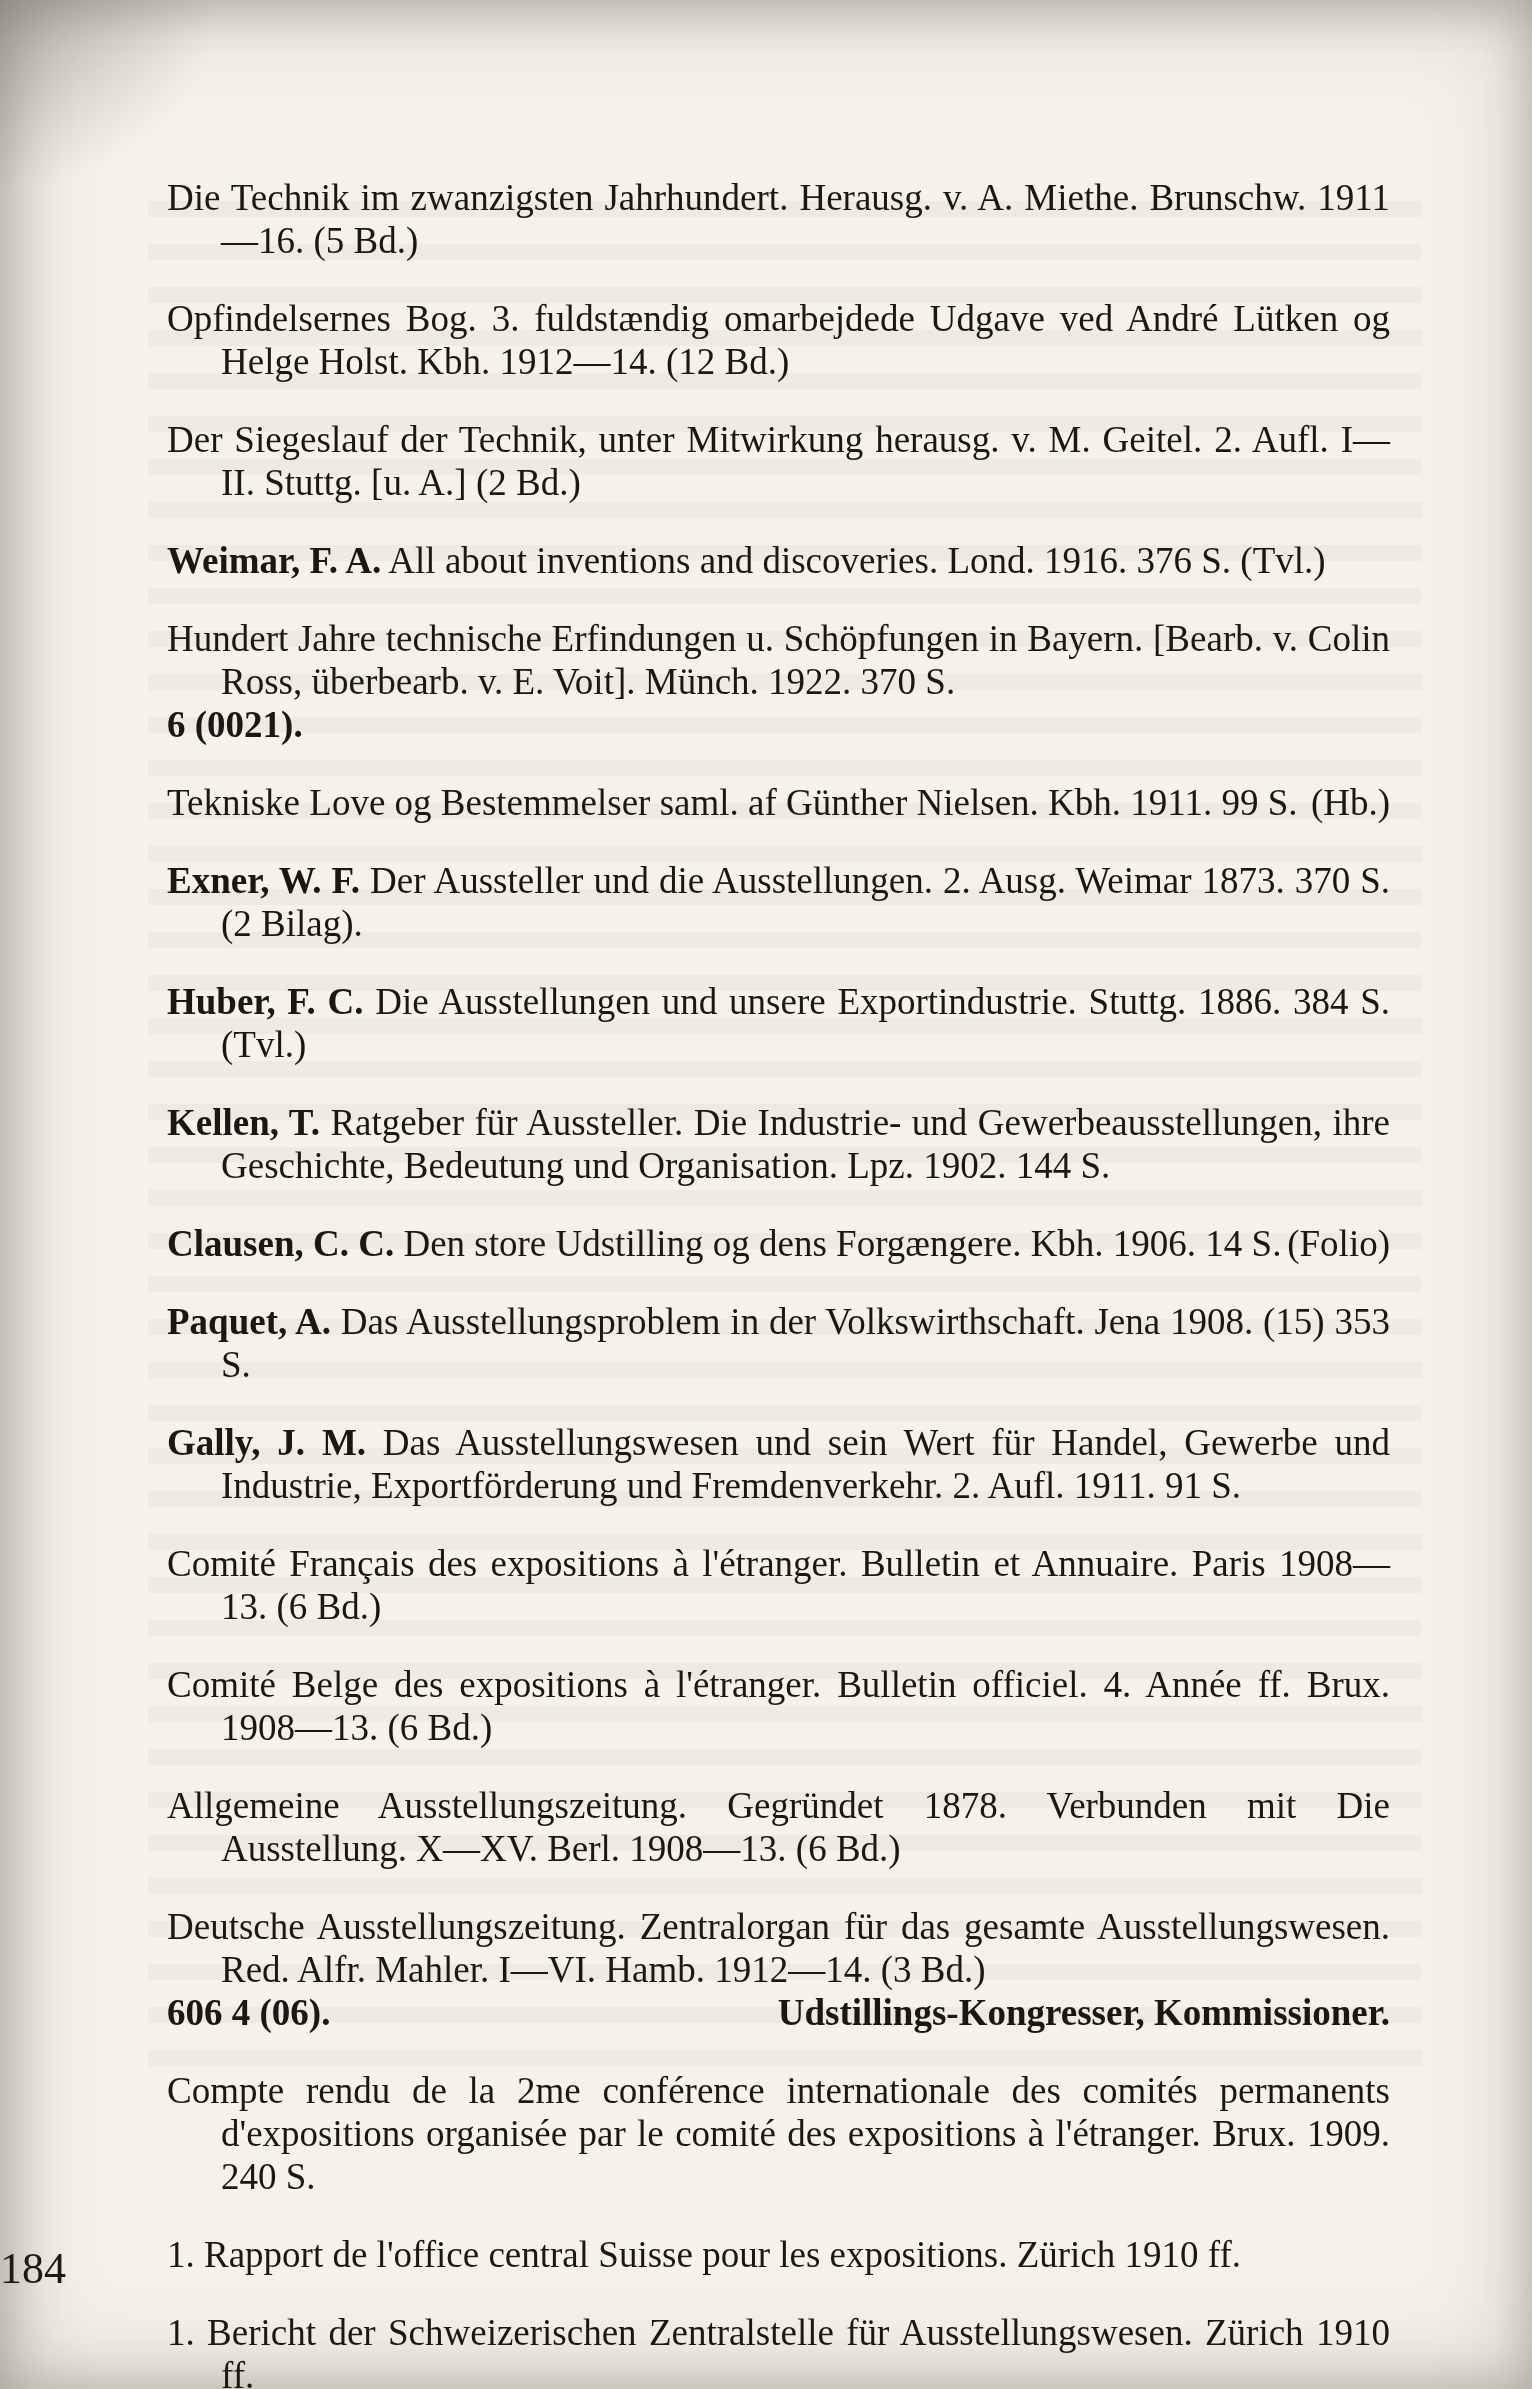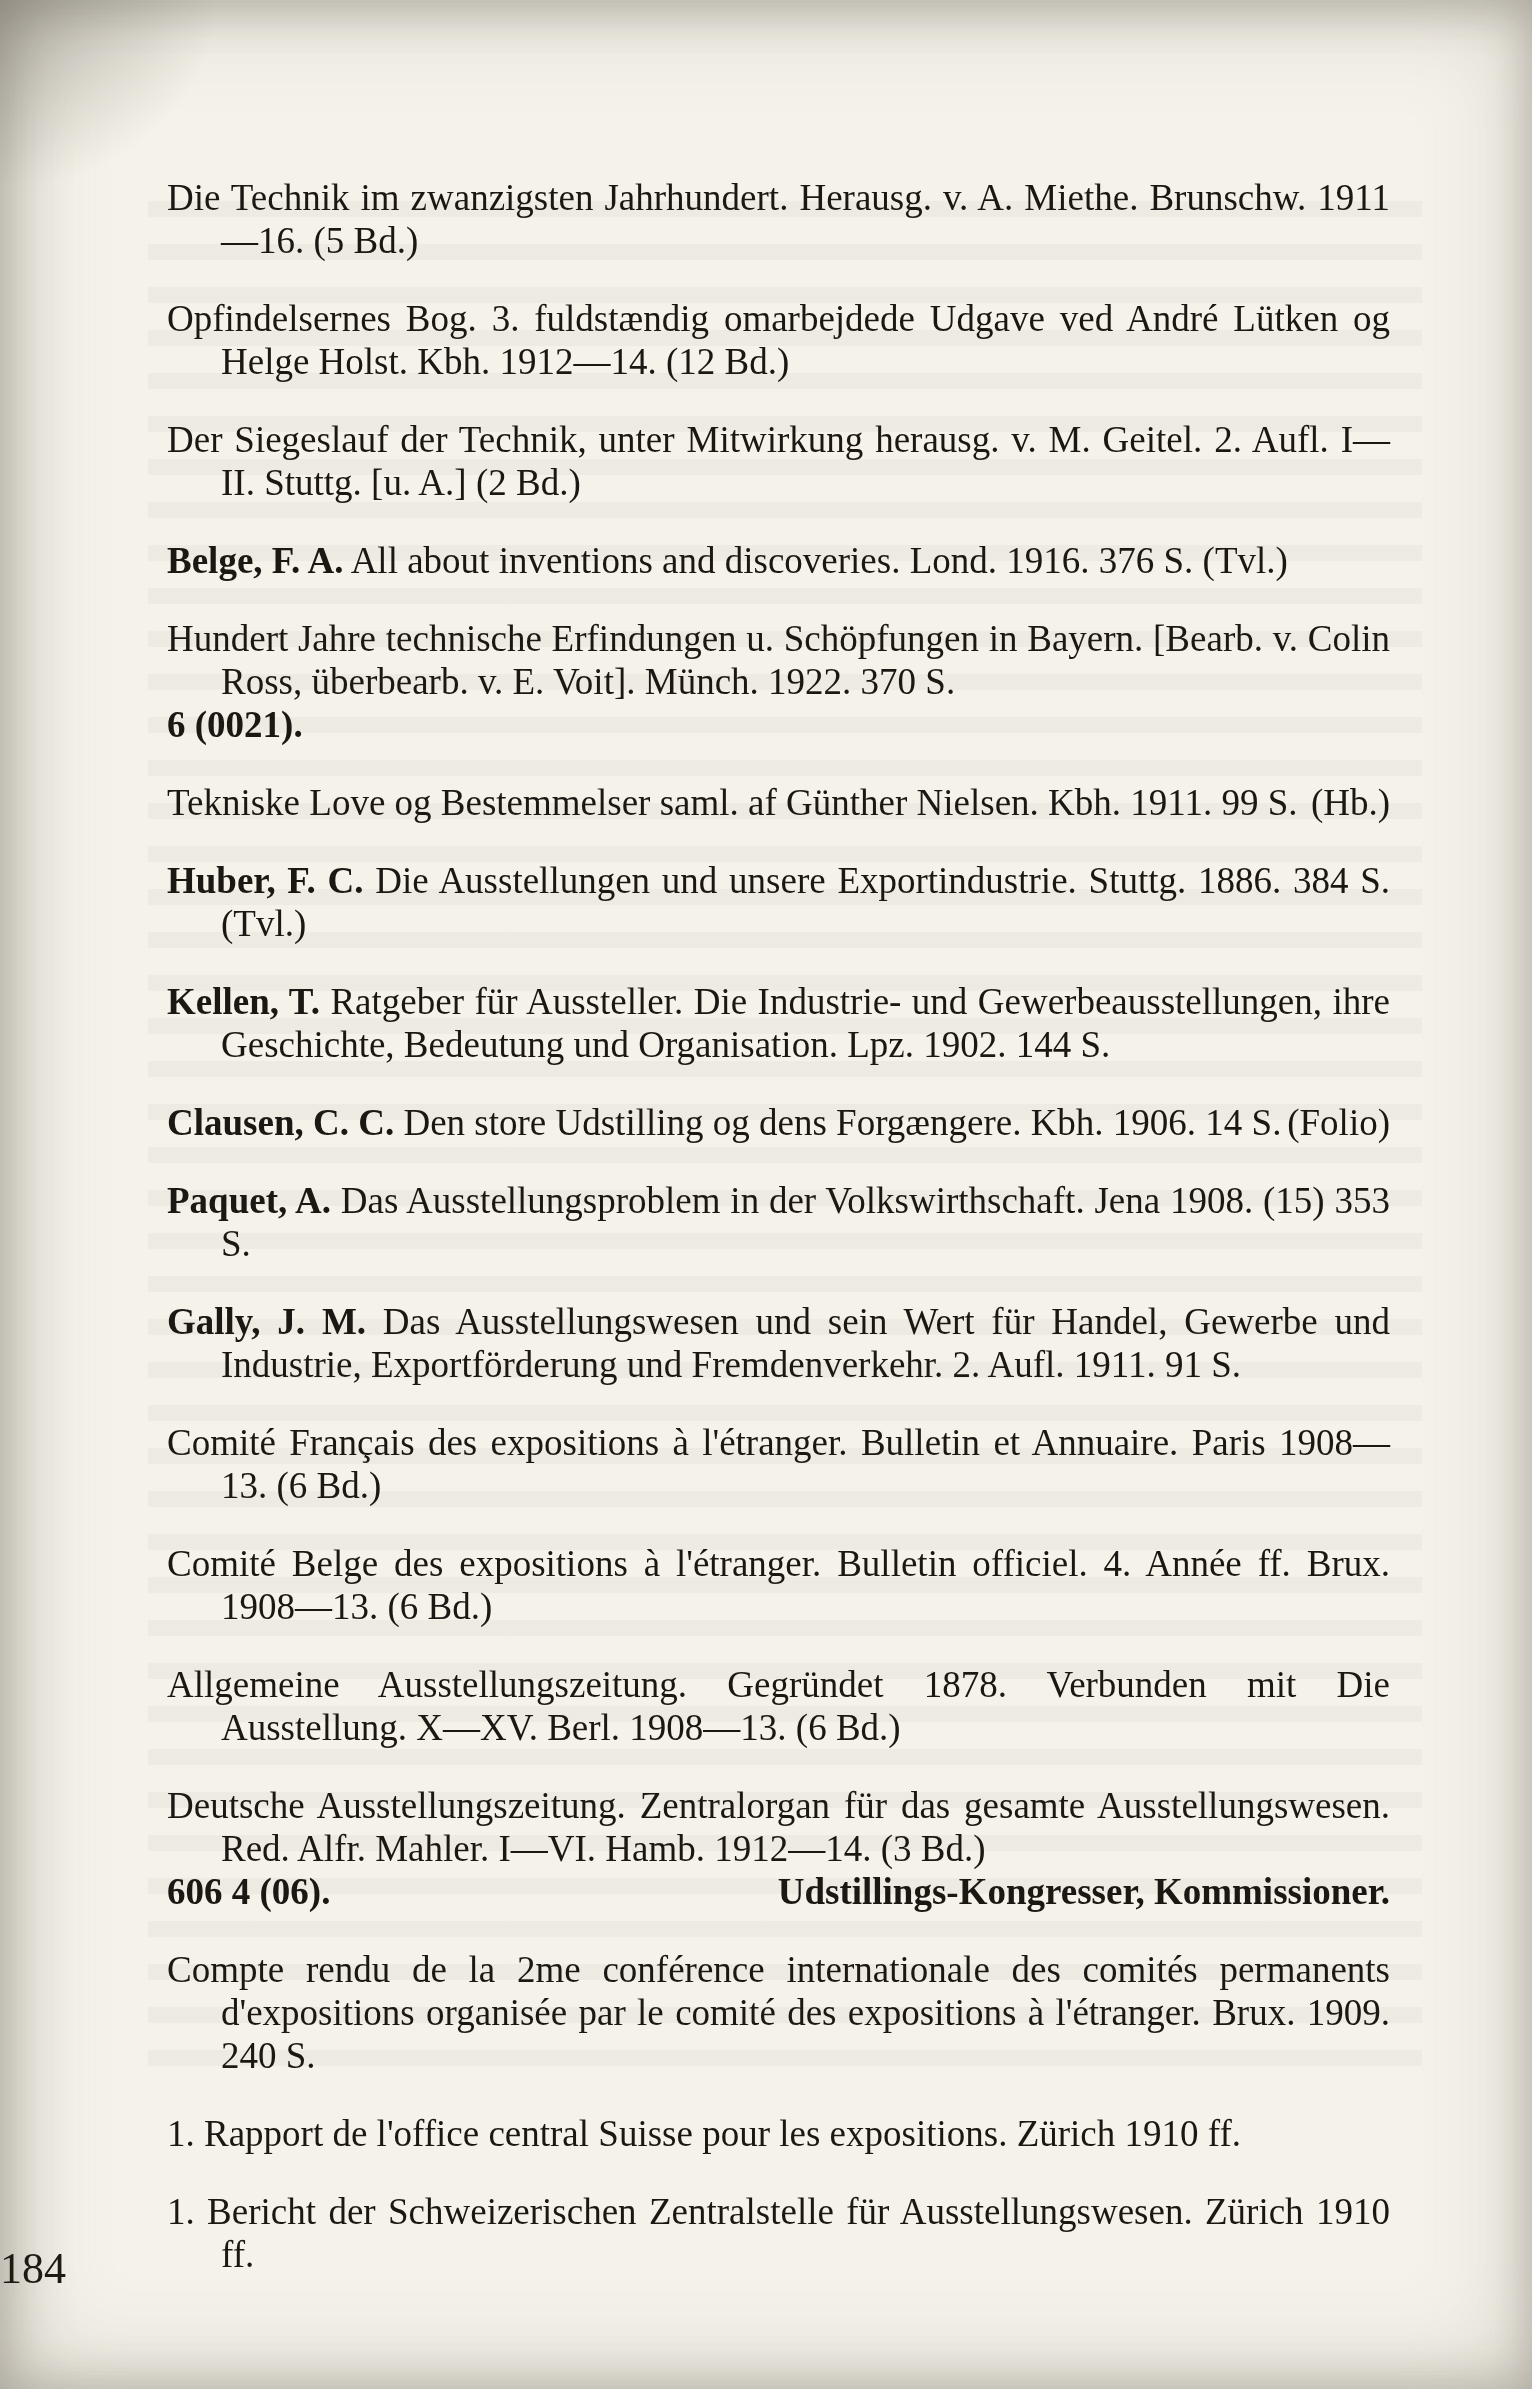--- a/index.html
+++ b/index.html
@@ -81,32 +81,33 @@
   <div class="bleed"></div>
 
   <div class="content">
 
     <p class="entry"><b class="author"></b><span>Die Technik im zwanzigsten Jahrhundert. Herausg. v. A. Miethe. Brunschw. 1911—16. (5 Bd.)</span></p>
 
     <p class="entry"><b class="author"></b><span>Opfindelsernes Bog. 3. fuldstændig omarbejdede Udgave ved André Lütken og Helge Holst. Kbh. 1912—14. (12 Bd.)</span></p>
 
     <p class="entry"><b class="author"></b><span>Der Siegeslauf der Technik, unter Mitwirkung herausg. v. M. Geitel. 2. Aufl. I—II. Stuttg. [u. A.] (2 Bd.)</span></p>
 
-    <p class="entry"><b class="author">Belge, F. A.</b><span> All about inventions and discoveries. Lond. 1916. 376 S. (Tvl.)</span></p>
+    <p class="entry"><b class="author">Weimar, F. A.</b><span> All about inventions and discoveries. Lond. 1916. 376 S. (Tvl.)</span></p>
 
     <p class="entry"><b class="author"></b><span>Hundert Jahre technische Erfindungen u. Schöpfungen in Bayern. [Bearb. v. Colin Ross, überbearb. v. E. Voit]. Münch. 1922. 370 S.</span></p>
 
     <p class="heading">
         <b class="code">6 (0021).</b>
         <b class="title"></b>
       </p>
 
     <p class="entry"><b class="author"></b><span>Tekniske Love og Bestemmelser saml. af Günther Nielsen. Kbh. 1911.  99 S.</span><span class="note">(Hb.)</span></p>
 
 
+    <p class="entry"><b class="author">Exner, W. F.</b><span> Der Aussteller und die Ausstellungen. 2. Ausg. Weimar 1873. 370 S. (2 Bilag).</span></p>
 
     <p class="entry"><b class="author">Huber, F. C.</b><span> Die Ausstellungen und unsere Exportindustrie. Stuttg. 1886. 384 S. (Tvl.)</span></p>
 
     <p class="entry"><b class="author">Kellen, T.</b><span> Ratgeber für Aussteller. Die Industrie- und Gewerbeausstellungen, ihre Geschichte, Bedeutung und Organisation. Lpz. 1902. 144 S.</span></p>
 
     <p class="entry"><b class="author">Clausen, C. C.</b><span> Den store Udstilling og dens Forgængere. Kbh. 1906. 14 S.</span><span class="note">(Folio)</span></p>
 
     <p class="entry"><b class="author">Paquet, A.</b><span> Das Ausstellungsproblem in der Volkswirthschaft. Jena 1908. (15) 353 S.</span></p>
 
     <p class="entry"><b class="author">Gally, J. M.</b><span> Das Ausstellungswesen und sein Wert für Handel, Gewerbe und Industrie, Exportförderung und Fremdenverkehr. 2. Aufl. 1911. 91 S.</span></p>

